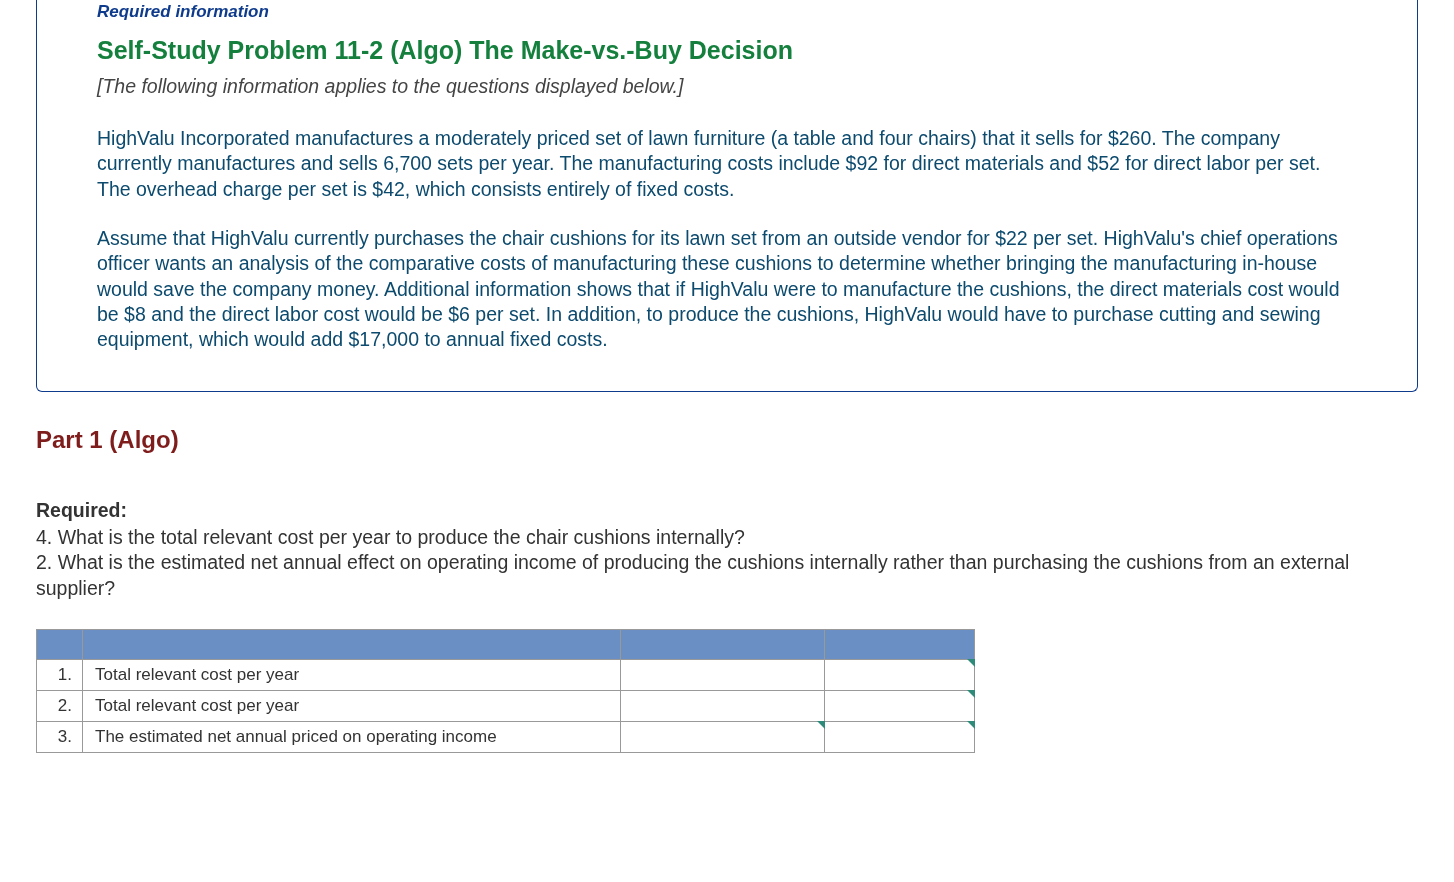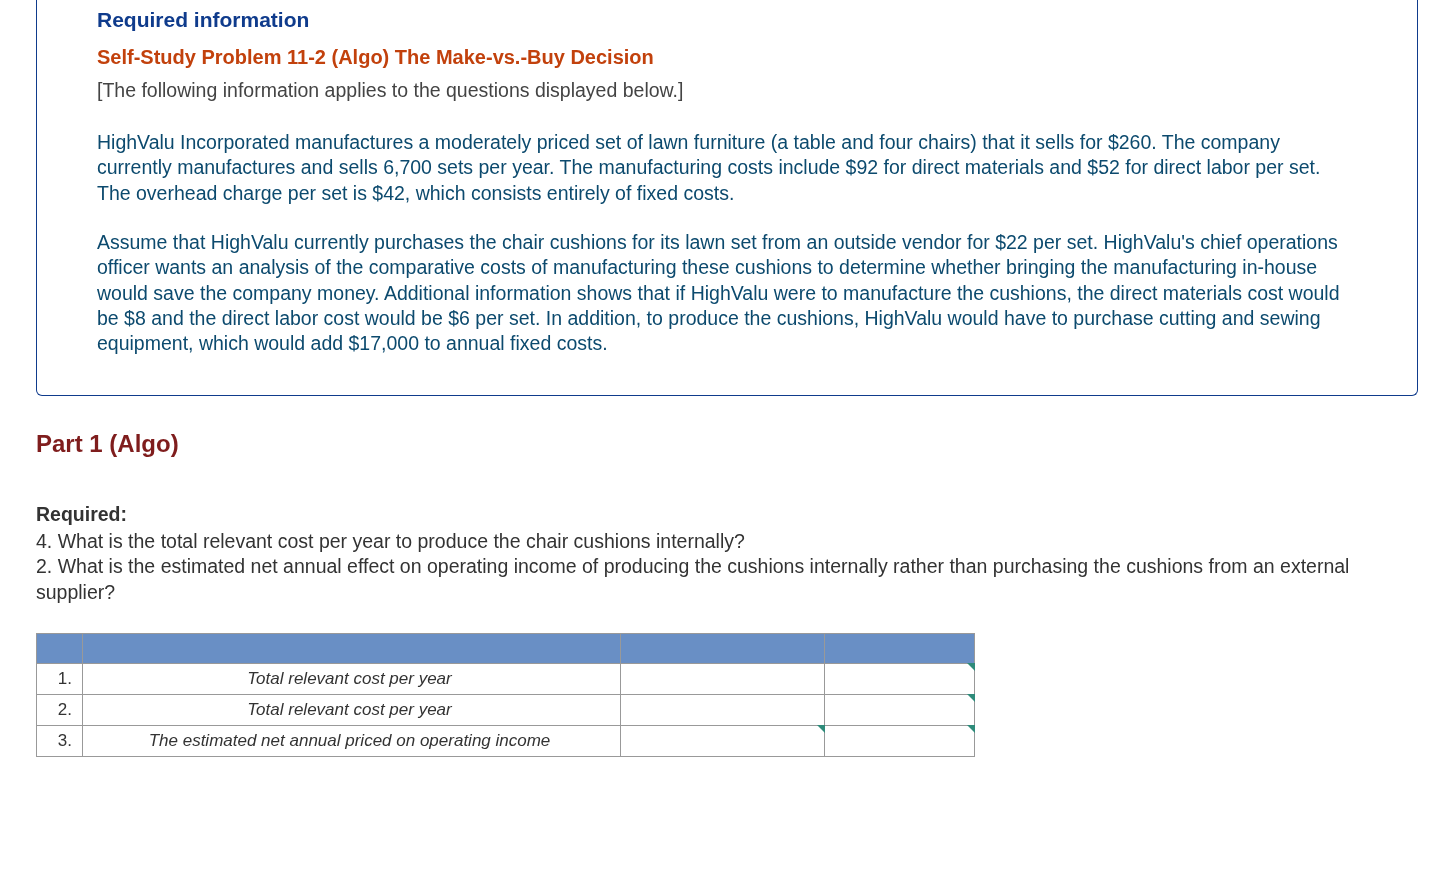--- a/index.html
+++ b/index.html
@@ -18,31 +18,33 @@
   .info-box {
     margin: 0 36px 24px 36px;
     border: 1.5px solid #0f3b8c;
     border-radius: 0 0 6px 6px;
     border-top: none;
     padding: 0 60px 30px 60px;
   }
   .req-info {
     color: #0f3b8c;
     font-weight: 700;
-    font-size: 21px;
+    font-size: 17px;
     margin: 0 0 14px 0;
-    padding-top: 8px;
+    padding-top: 2px;
+    font-style: italic;
   }
   .problem-title {
     font-weight: 700;
-    font-size: 20px;
+    font-size: 25px;
     margin: 0 0 10px 0;
-    color: #c2410c;
+    color: #15803d;
   }
   .applies {
+    font-style: italic;
     font-size: 19.5px;
     color: #444;
     margin: 0 0 28px 0;
   }
   .body-para {
     font-size: 19.5px;
     line-height: 1.3;
     color: #0c4a6e;
     margin: 14px 0 24px 0;
   }
@@ -85,23 +87,22 @@
     height: 30px;
     font-weight: 400;
   }
   table.answer .col-num {
     width: 46px;
     text-align: right;
     padding-right: 10px;
   }
   table.answer .col-label {
     width: 538px;
-    text-align: center;
-    padding-left: 4px;
-    font-style: italic;
+    text-align: left;
+    padding-left: 12px;
   }
   table.answer .col-val {
     width: 204px;
     text-align: center;
     position: relative;
   }
   table.answer .col-ext {
     width: 150px;
     position: relative;
   }

